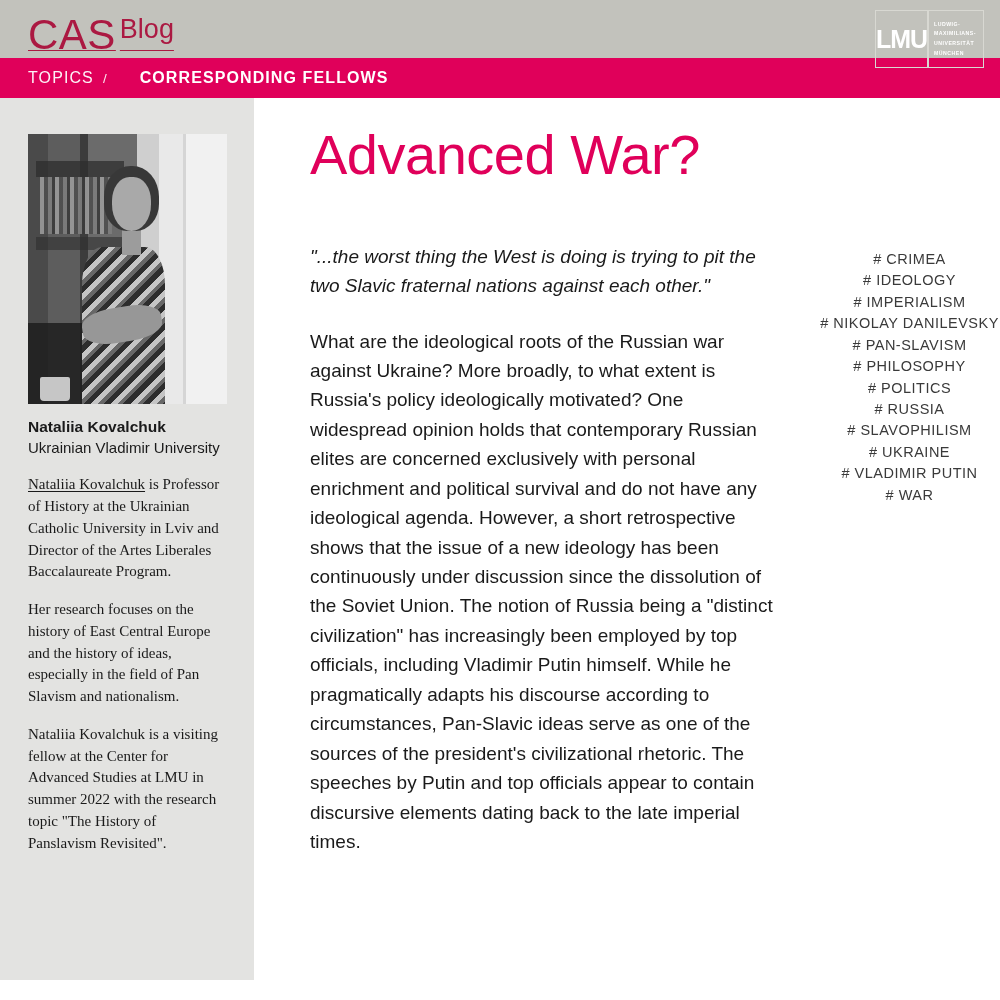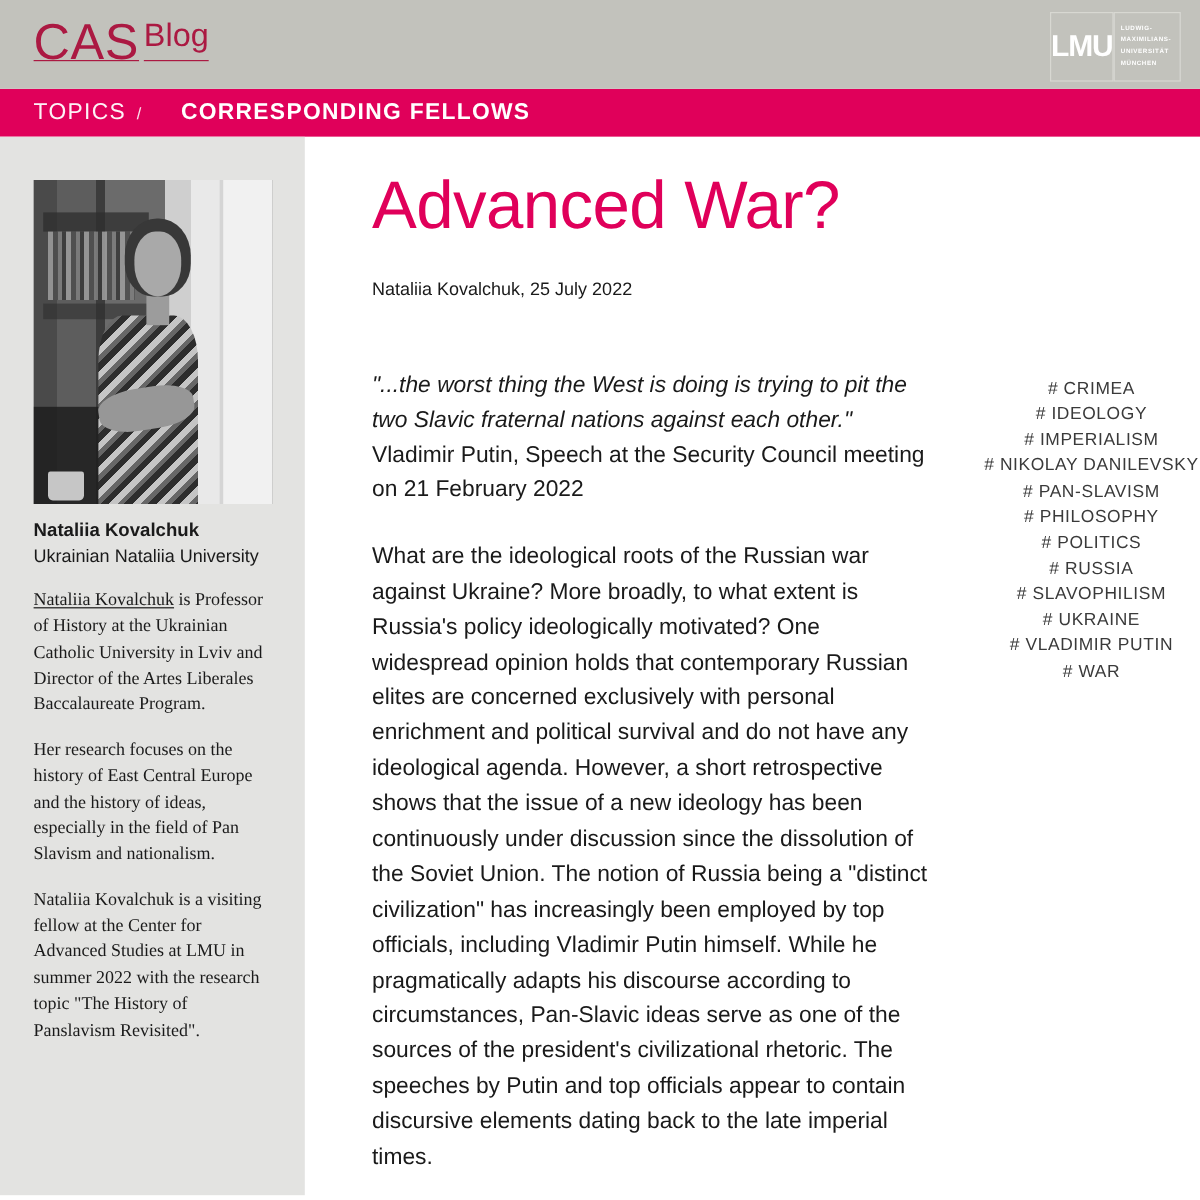--- a/index.html
+++ b/index.html
@@ -7,21 +7,21 @@
     margin: 0; padding: 0;
     width: 1000px; height: 1000px;
     overflow: hidden;
     background: #ffffff;
     font-family: "Liberation Sans", sans-serif;
   }
 
   
   .site-header {
     position: relative;
-    height: 74px;
+    height: 58px;
     background: #c2c2bc;
   }
   .brand {
     position: absolute;
     left: 28px;
     top: 14px;
     color: #ab1942;
     white-space: nowrap;
     line-height: 1;
   }
@@ -79,21 +79,21 @@
   
   .breadcrumb-bar {
     height: 40px;
     background: #e0005a;
     display: flex;
     align-items: center;
     padding-left: 28px;
   }
   .crumb {
     color: #ffffff;
-    font-size: 19px;
+    font-size: 16px;
     letter-spacing: 1.1px;
     text-transform: uppercase;
     text-decoration: none;
   }
   .crumb-topics { font-weight: 400; opacity: 0.95; }
   .crumb-sep {
     color: #ffffff;
     font-size: 13.5px;
     margin: 0 9px;
     opacity: 0.9;
@@ -356,40 +356,38 @@
       <div class="photo-door"></div>
       <div class="photo-mug"></div>
       <div class="photo-body"></div>
       <div class="photo-arm"></div>
       <div class="photo-neck"></div>
       <div class="photo-head"></div>
       <div class="photo-face"></div>
     </div>
 
     <div class="author-name">Nataliia Kovalchuk</div>
-    <div class="author-affil">Ukrainian Nataliia University</div>
+    <div class="author-affil">Ukrainian Vladimir University</div>
 
     <p class="bio-p">
       <a class="bio-link" href="#">Nataliia Kovalchuk</a><span> is Professor of History at the Ukrainian Catholic University in Lviv and Director of the Artes Liberales Baccalaureate Program.</span>
     </p>
     <p class="bio-p">Her research focuses on the history of East Central Europe and the history of ideas, especially in the field of Pan Slavism and nationalism.</p>
     <p class="bio-p">Nataliia Kovalchuk is a visiting fellow at the Center for Advanced Studies at LMU in summer 2022 with the research topic "The History of Panslavism Revisited".</p>
 
   </aside>
 
   <main class="content">
     <h1 class="article-title">Advanced War?</h1>
-    <div class="article-byline">Nataliia Kovalchuk, 25 July 2022</div>
 
     <div class="article-cols">
 
       <div class="article-main">
         <p class="pull-quote">
           <span class="q-italic">"...the worst thing the West is doing is trying to pit the two Slavic fraternal nations against each other."</span><br>
-          <span>Vladimir Putin, Speech at the Security Council meeting on 21 February 2022</span>
         </p>
         <p class="body-p">What are the ideological roots of the Russian war against Ukraine? More broadly, to what extent is Russia's policy ideologically motivated? One widespread opinion holds that contemporary Russian elites are concerned exclusively with personal enrichment and political survival and do not have any ideological agenda. However, a short retrospective shows that the issue of a new ideology has been continuously under discussion since the dissolution of the Soviet Union. The notion of Russia being a "distinct civilization" has increasingly been employed by top officials, including Vladimir Putin himself. While he pragmatically adapts his discourse according to circumstances, Pan-Slavic ideas serve as one of the sources of the president's civilizational rhetoric. The speeches by Putin and top officials appear to contain discursive elements dating back to the late imperial times.</p>
 
       </div>
 
       <div class="tags-col">
         <a class="tag" href="#"><span>#</span> <span>Crimea</span></a>
         <a class="tag" href="#"><span>#</span> <span>Ideology</span></a>
         <a class="tag" href="#"><span>#</span> <span>Imperialism</span></a>
         <a class="tag" href="#"><span>#</span> <span>Nikolay Danilevsky</span></a>

